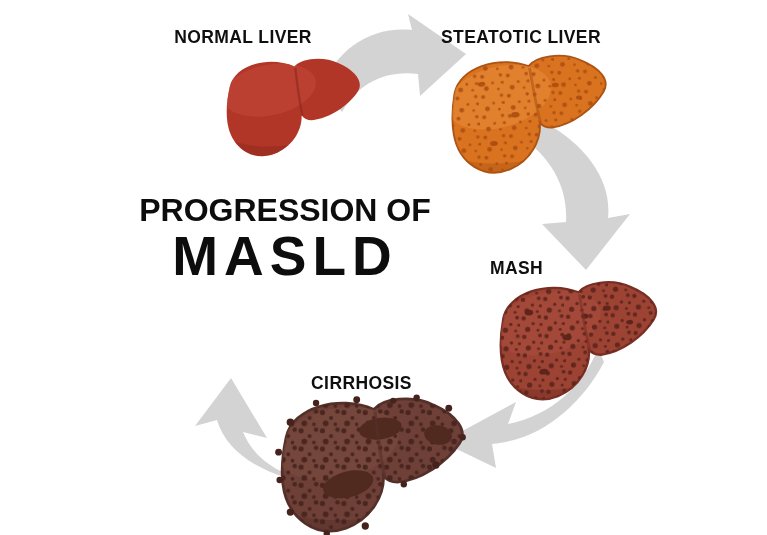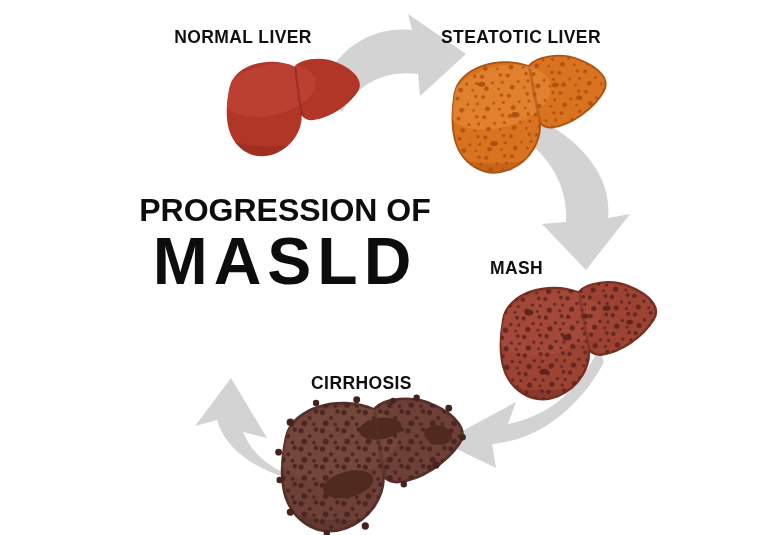--- a/index.html
+++ b/index.html
@@ -13,21 +13,21 @@
   .label {
     position:absolute; z-index:3; text-align:center;
     font-weight:bold; font-size:17.5px; letter-spacing:0.4px;
     color:#0f0f0f; white-space:nowrap;
   }
   .title-block {
     position:absolute; z-index:3; left:88px; top:193px; width:394px;
     text-align:center; color:#0d0d0d; font-weight:bold;
   }
   .title-line1 { font-size:32px; letter-spacing:0px; line-height:1.1; }
-  .title-line2 { font-size:66px; letter-spacing:6px; line-height:0.95; margin-top:2px; }
+  .title-line2 { font-size:55px; letter-spacing:6px; line-height:0.95; margin-top:2px; }
   svg { display:block; overflow:visible; }
 </style>
 </head>
 <body>
 
 <div id="stage">
 
   <svg class="abs arrow" style="left:318px; top:10px;" width="150" height="110" viewBox="0 0 150 110">
     <path d="M4 78 C18 40 52 16 94 20 L90 4 L148 44 L102 86 L100 64 C66 60 40 74 24 102 Z" fill="#d3d3d3"></path>
   </svg>

